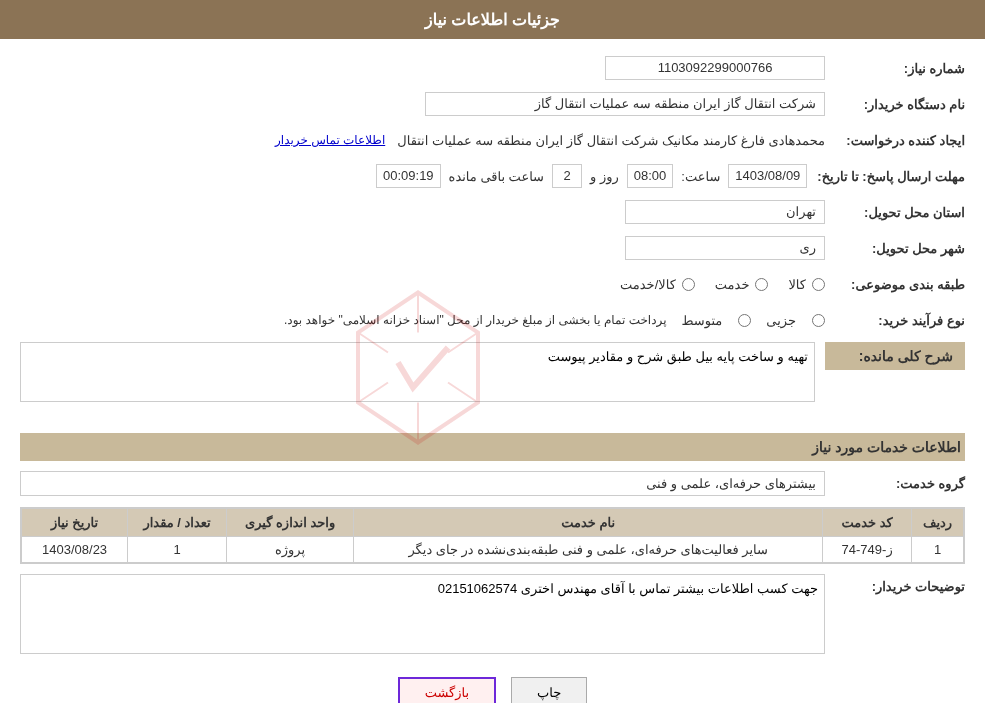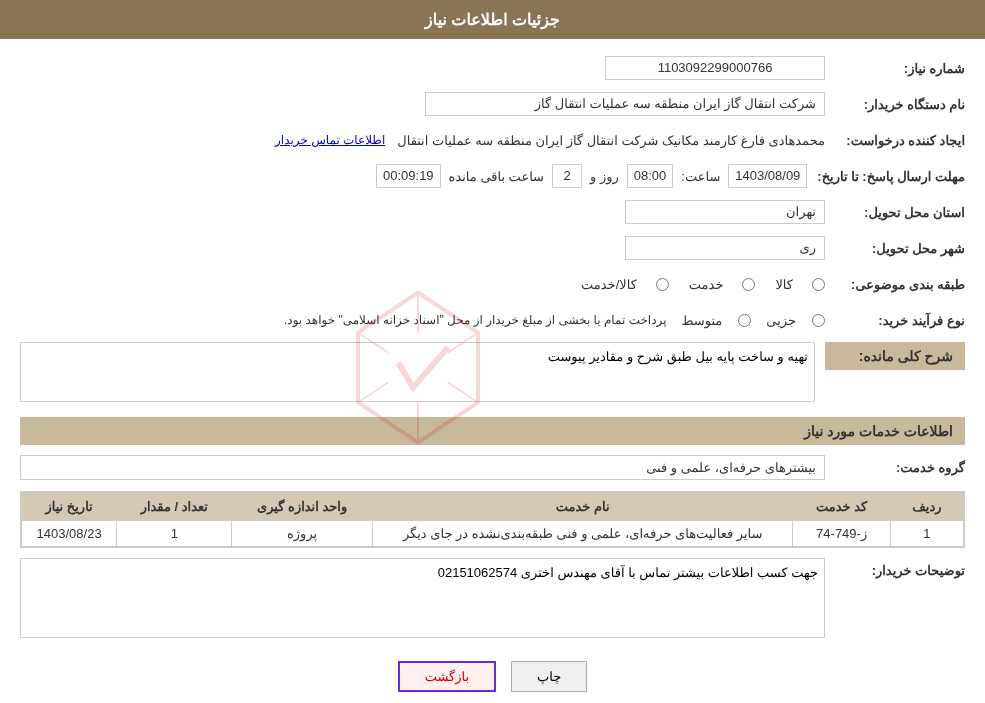--- a/index.html
+++ b/index.html
@@ -24,22 +24,22 @@
       font-size: 16px;
       font-weight: bold;
     }
     .content {
       padding: 15px 20px;
     }
     .section-title {
       background: #c8b99a;
       color: #333;
       font-weight: bold;
-      padding: 6px 12px;
-      margin: 12px 0 8px 0;
+      padding: 6px 4px;
+      margin: 28px 0 8px 0;
       font-size: 14px;
     }
     .info-row {
       display: flex;
       align-items: center;
       margin-bottom: 8px;
       min-height: 28px;
     }
     .label {
       color: #333;
@@ -84,21 +84,21 @@
     }
     .radio-group {
       display: flex;
       gap: 20px;
       align-items: center;
       direction: rtl;
     }
     .radio-item {
       display: flex;
       align-items: center;
-      gap: 19px;
+      gap: 6px;
     }
     .process-row {
       display: flex;
       align-items: center;
       gap: 15px;
       flex-wrap: wrap;
     }
     .process-item {
       display: flex;
       align-items: center;
@@ -120,21 +120,21 @@
       border: 1px solid #ccc;
     }
     .data-table {
       width: 100%;
       border-collapse: collapse;
       direction: rtl;
     }
     .data-table th {
       background: #d4c9b5;
       border: 1px solid #ccc;
-      padding: 6px 18px;
+      padding: 6px 6px;
       text-align: center;
       font-weight: bold;
       font-size: 13px;
     }
     .data-table td {
       border: 1px solid #ccc;
       padding: 5px 10px;
       text-align: center;
       background: #fff;
     }

